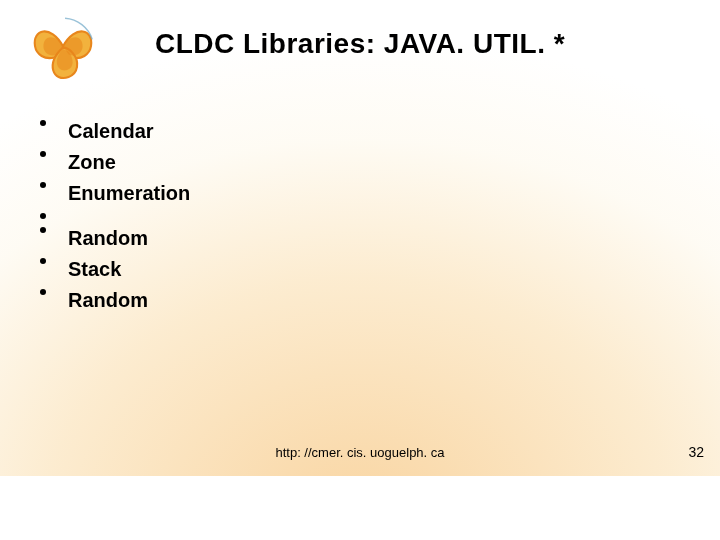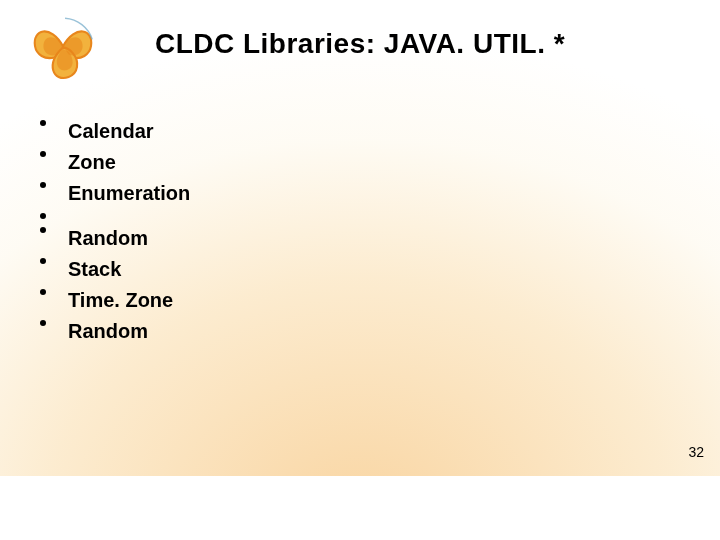--- a/index.html
+++ b/index.html
@@ -109,23 +109,20 @@
     <div class="bullet-row">
       <div class="bullet-dot"></div>
       <div class="bullet-text">Random</div>
     </div>
     <div class="bullet-row">
       <div class="bullet-dot"></div>
       <div class="bullet-text">Stack</div>
     </div>
     <div class="bullet-row">
       <div class="bullet-dot"></div>
-      <div class="bullet-text">Time. Zone</div>
-    </div>
-    <div class="bullet-row">
-      <div class="bullet-dot"></div>
       <div class="bullet-text">Random</div>
     </div>
   </div>
 
+  <div class="footer-url">http: //cmer. cis. uoguelph. ca</div>
   <div class="page-num">32</div>
 
 </div>
 
 </body></html>

